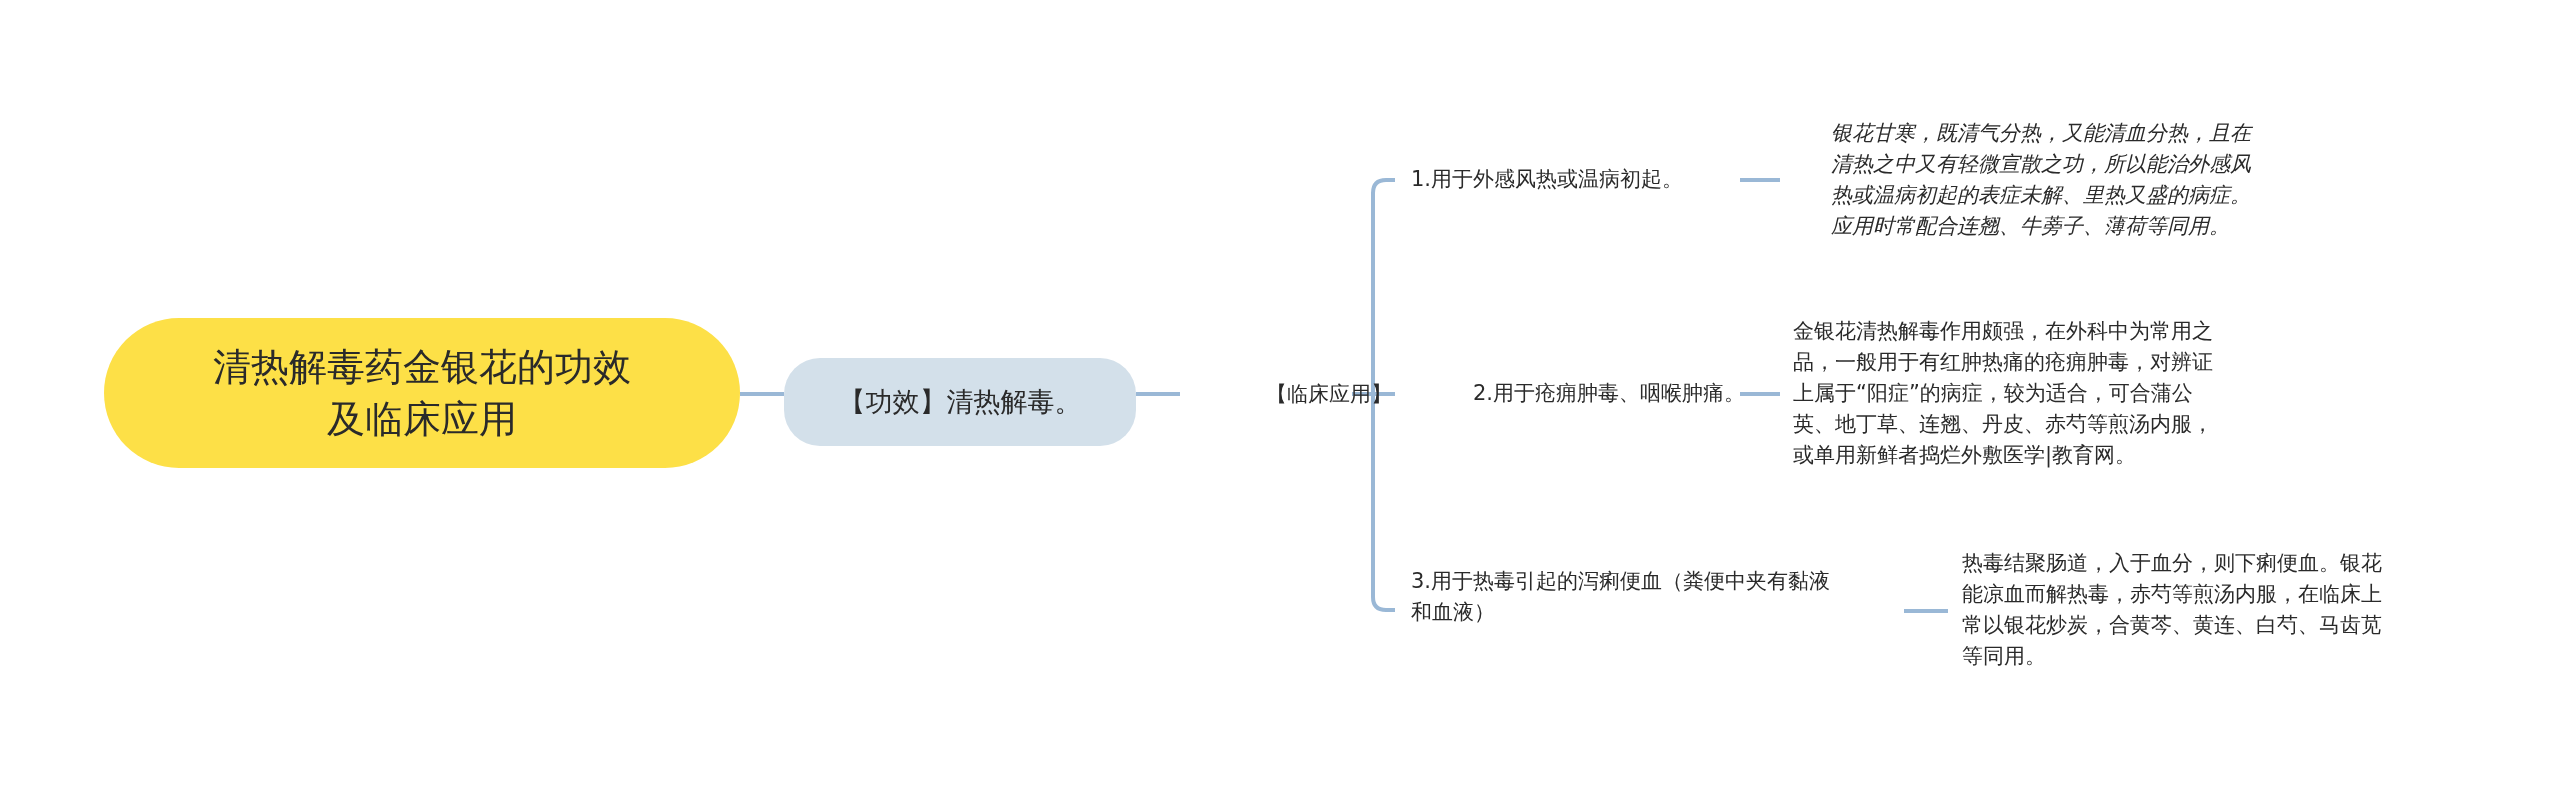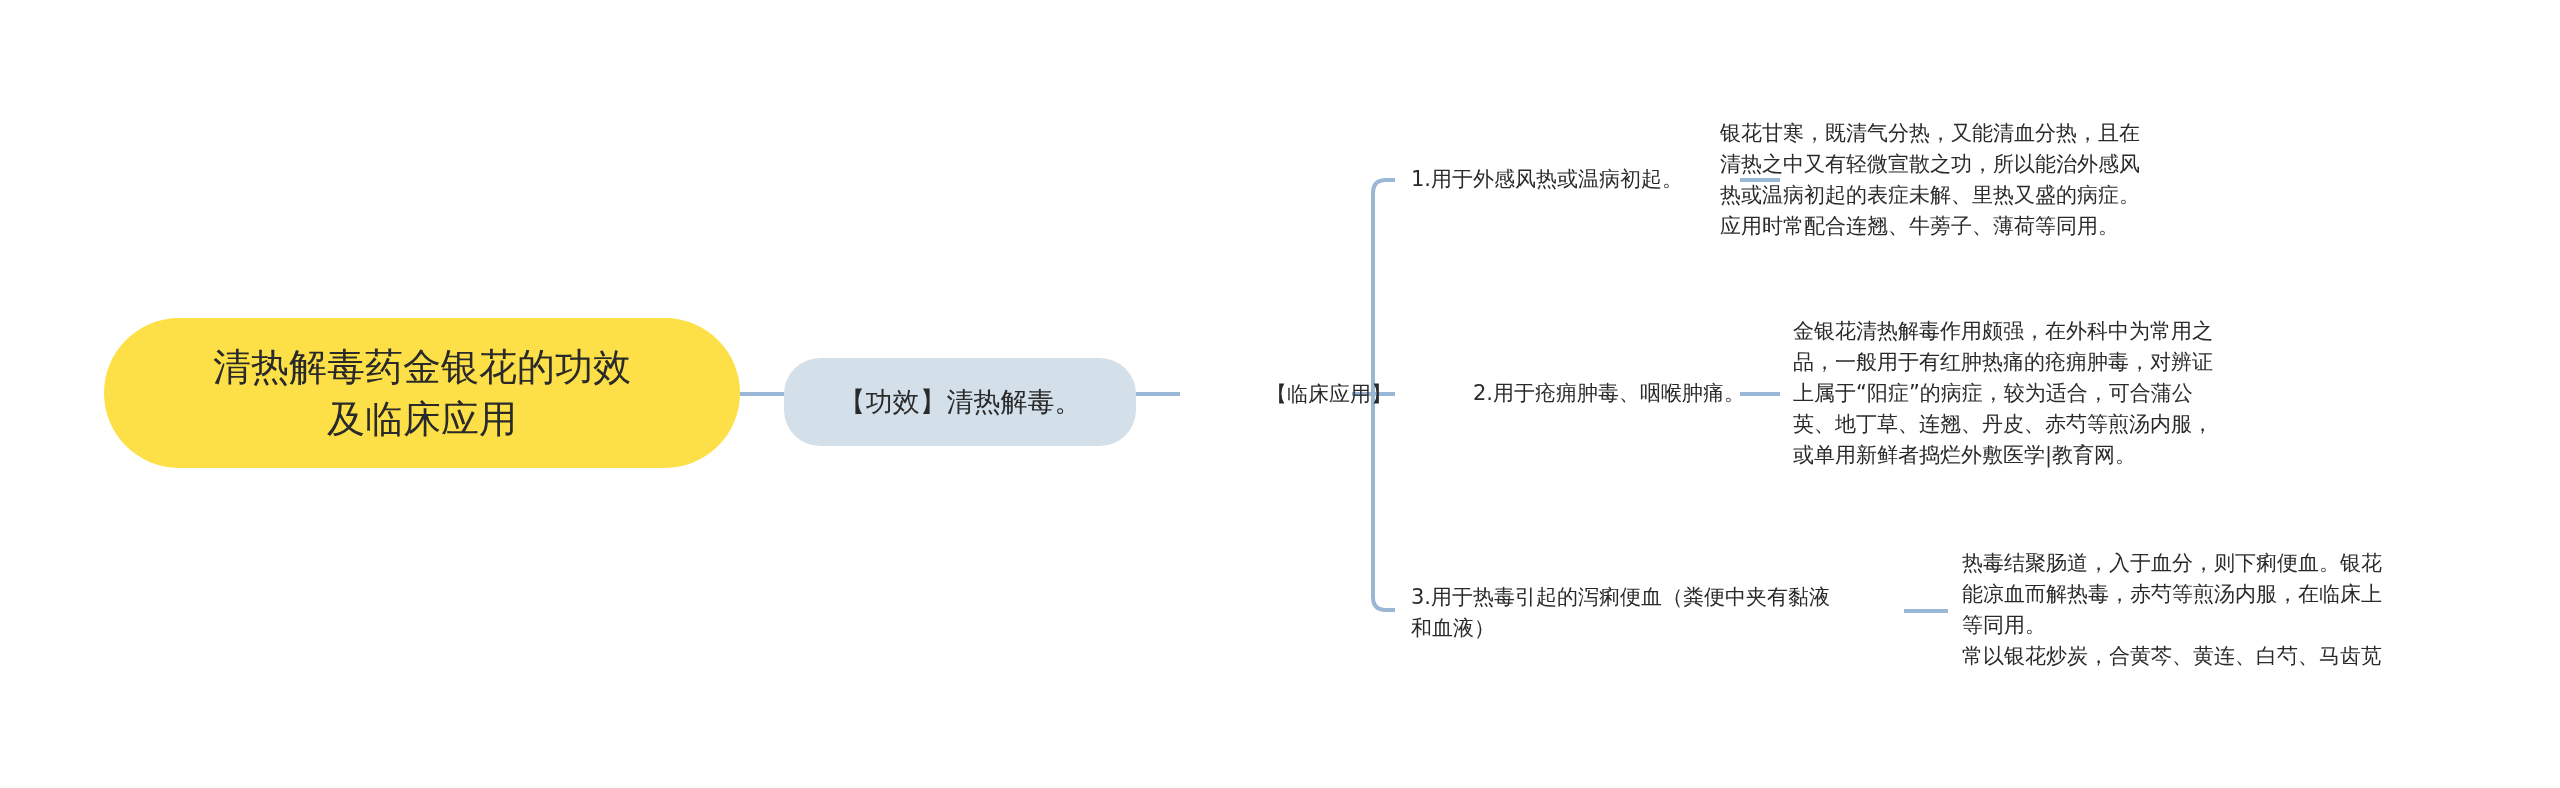--- a/index.html
+++ b/index.html
@@ -110,42 +110,42 @@
     <span>【功效】清热解毒。</span>
   </div>
 
   <div class="label" style="left:1266px; top:379px;">
     <span>【临床应用】</span>
   </div>
 
   <div class="branch" style="left:1411px; top:164px; white-space:nowrap;">
     <span>1.用于外感风热或温病初起。</span>
   </div>
-  <div class="leaf" style="left:1720px; top:118px;">
+  <div class="leaf" style="left:1831px; top:118px;font-style:italic;">
     <div>银花甘寒，既清气分热，又能清血分热，且在</div>
     <div>清热之中又有轻微宣散之功，所以能治外感风</div>
     <div>热或温病初起的表症未解、里热又盛的病症。</div>
     <div>应用时常配合连翘、牛蒡子、薄荷等同用。</div>
   </div>
 
   <div class="branch" style="left:1473px; top:378px; white-space:nowrap;">
     <span>2.用于疮痈肿毒、咽喉肿痛。</span>
   </div>
   <div class="leaf" style="left:1793px; top:316px;">
     <div>金银花清热解毒作用颇强，在外科中为常用之</div>
     <div>品，一般用于有红肿热痛的疮痈肿毒，对辨证</div>
     <div>上属于“阳症”的病症，较为适合，可合蒲公</div>
     <div>英、地丁草、连翘、丹皮、赤芍等煎汤内服，</div>
     <div>或单用新鲜者捣烂外敷医学|教育网。</div>
   </div>
 
-  <div class="branch" style="left:1411px; top:582px; white-space:nowrap;">
+  <div class="branch" style="left:1411px; top:566px; white-space:nowrap;">
     <div>3.用于热毒引起的泻痢便血（粪便中夹有黏液</div>
     <div>和血液）</div>
   </div>
   <div class="leaf" style="left:1962px; top:548px;">
     <div>热毒结聚肠道，入于血分，则下痢便血。银花</div>
     <div>能凉血而解热毒，赤芍等煎汤内服，在临床上</div>
+    <div>常以银花炒炭，合黄芩、黄连、白芍、马齿苋</div>
     <div>等同用。</div>
-    <div>常以银花炒炭，合黄芩、黄连、白芍、马齿苋</div>
   </div>
 
 </div>
 
 </body></html>

